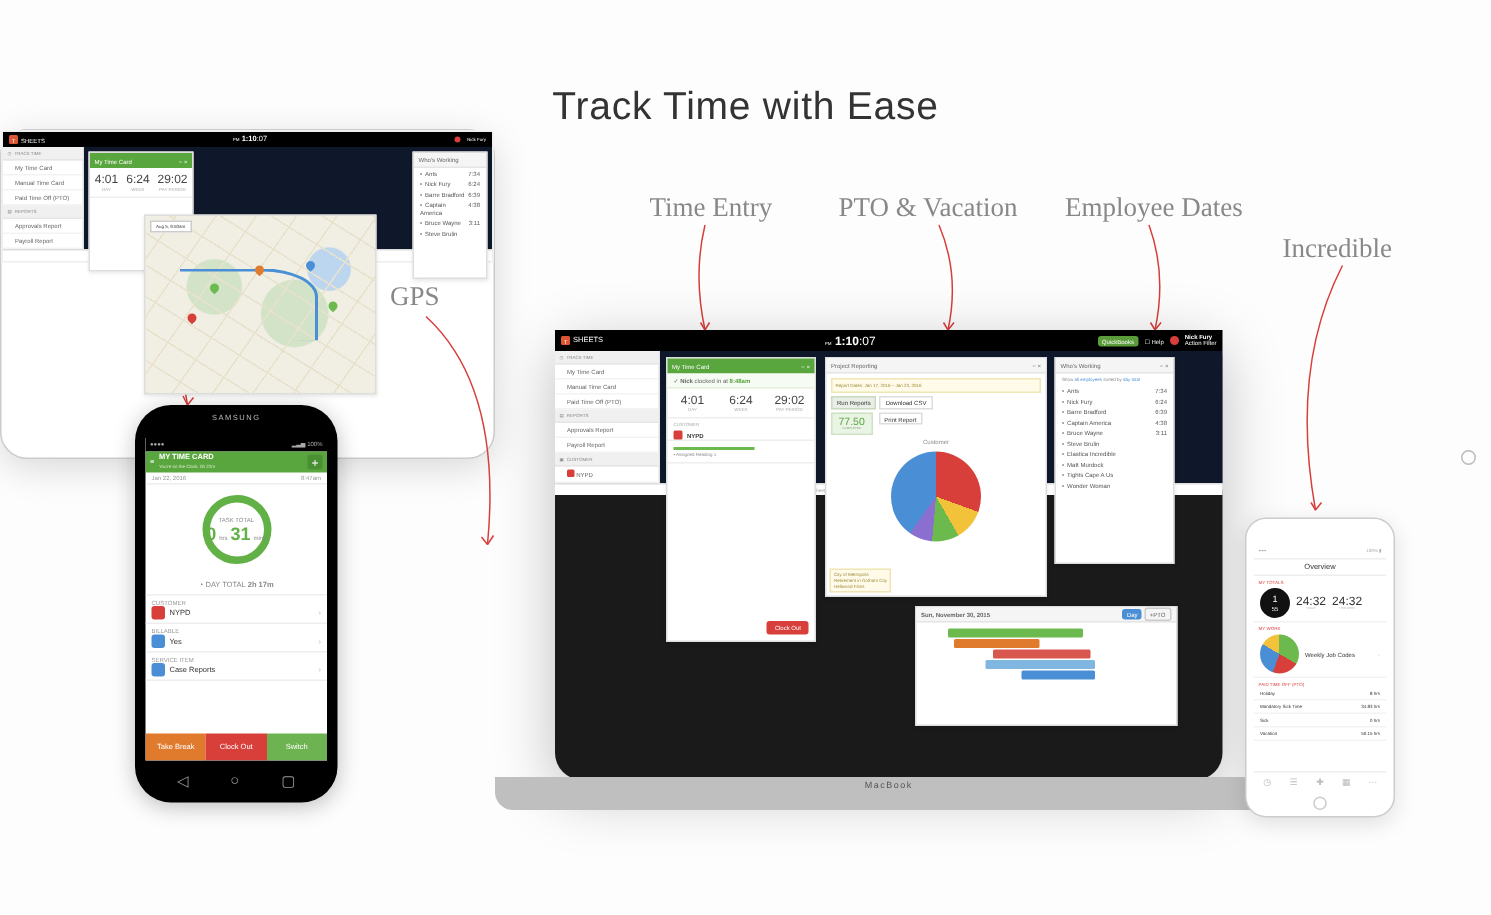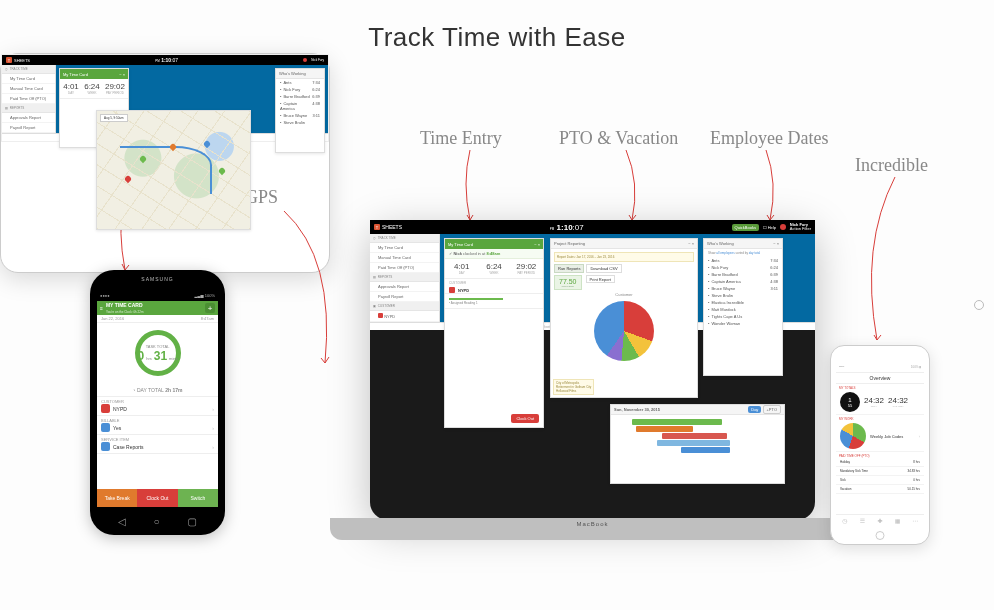--- a/index.html
+++ b/index.html
@@ -10,21 +10,21 @@
     font-family: Arial, Helvetica, sans-serif;
     position: relative;
     overflow: hidden;
     color: #333;
   }
   .title {
     text-align: center;
     font-size: 26px;
     font-weight: 300;
     color: #333;
-    margin-top: 22px;
+    margin-top: 55px;
     letter-spacing: .5px;
   }
   .callout {
     position: absolute;
     font-family: "Comic Sans MS", cursive;
     font-size: 18px;
     color: #888;
   }
   .arrow {
     position: absolute;
@@ -184,21 +184,21 @@
   .ts-brand { display: flex; align-items: center; gap: 2px; }
   .ts-brand .logo {
     width: 6px; height: 6px; background: #d53; border-radius: 1px;
     display: flex; align-items: center; justify-content: center;
     font-size: 4px; color: #fff;
   }
   .ts-time { font-size: 5px; }
   .ts-time .pm { font-size: 3px; }
   .ts-top .right { display: flex; gap: 4px; align-items: center; font-size: 3px;}
   .ts-top .qb { background: #5a9b3a; padding: 1px 3px; border-radius: 2px; }
-  .ts-body { flex: 1; display: flex; background: #0369a1; position: relative;}
+  .ts-body { flex: 1; display: flex; background: #0f172a; position: relative;}
   .ts-nav {
     width: 54px; background: #fff; border-right: 1px solid #e0e0e0;
     font-size: 4px;
   }
   .ts-nav .hd {
     background: #f0f0f0; color: #888; font-size: 3px; padding: 2px 3px;
     border-bottom: 1px solid #e5e5e5; display: flex; gap: 2px;
   }
   .ts-nav .item { padding: 2px 3px 2px 8px; color: #666;
     border-bottom: 1px solid #f3f3f3; }
@@ -305,22 +305,22 @@
     height: 12px; border-top: 1px solid #eee; display: flex; }
   .ip-tabbar div { flex: 1; display: flex; align-items: center;
     justify-content: center; color: #bbb; font-size: 6px; }
 </style>
 </head>
 <body>
 
 <h1 class="title">Track Time with Ease</h1>
 
 <span class="callout" style="left:132px; top:140px">Mobile</span>
-<span class="callout" style="left:245px; top:187px">GPS</span>
-<span class="callout" style="left:420px; top:128px">Time Entry</span>
+<span class="callout" style="left:260px; top:187px">GPS</span>
+<span class="callout" style="left:433px; top:128px">Time Entry</span>
 <span class="callout" style="left:559px; top:128px">PTO &amp; Vacation</span>
 <span class="callout" style="left:710px; top:128px">Employee Dates</span>
 <span class="callout" style="left:855px; top:155px">Incredible</span>
 
 <svg class="arrow" style="left:105px; top:160px" width="50" height="115">
   <path d="M45 3 Q5 30 20 110" stroke="#d83e3a" fill="none" stroke-width="1"></path>
   <path d="M20 110 l-3 -6 m3 6 l4 -5" stroke="#d83e3a" fill="none"></path>
 </svg>
 <svg class="arrow" style="left:280px; top:208px" width="55" height="160">
   <path d="M4 3 Q55 50 45 155" stroke="#d83e3a" fill="none" stroke-width="1"></path>

